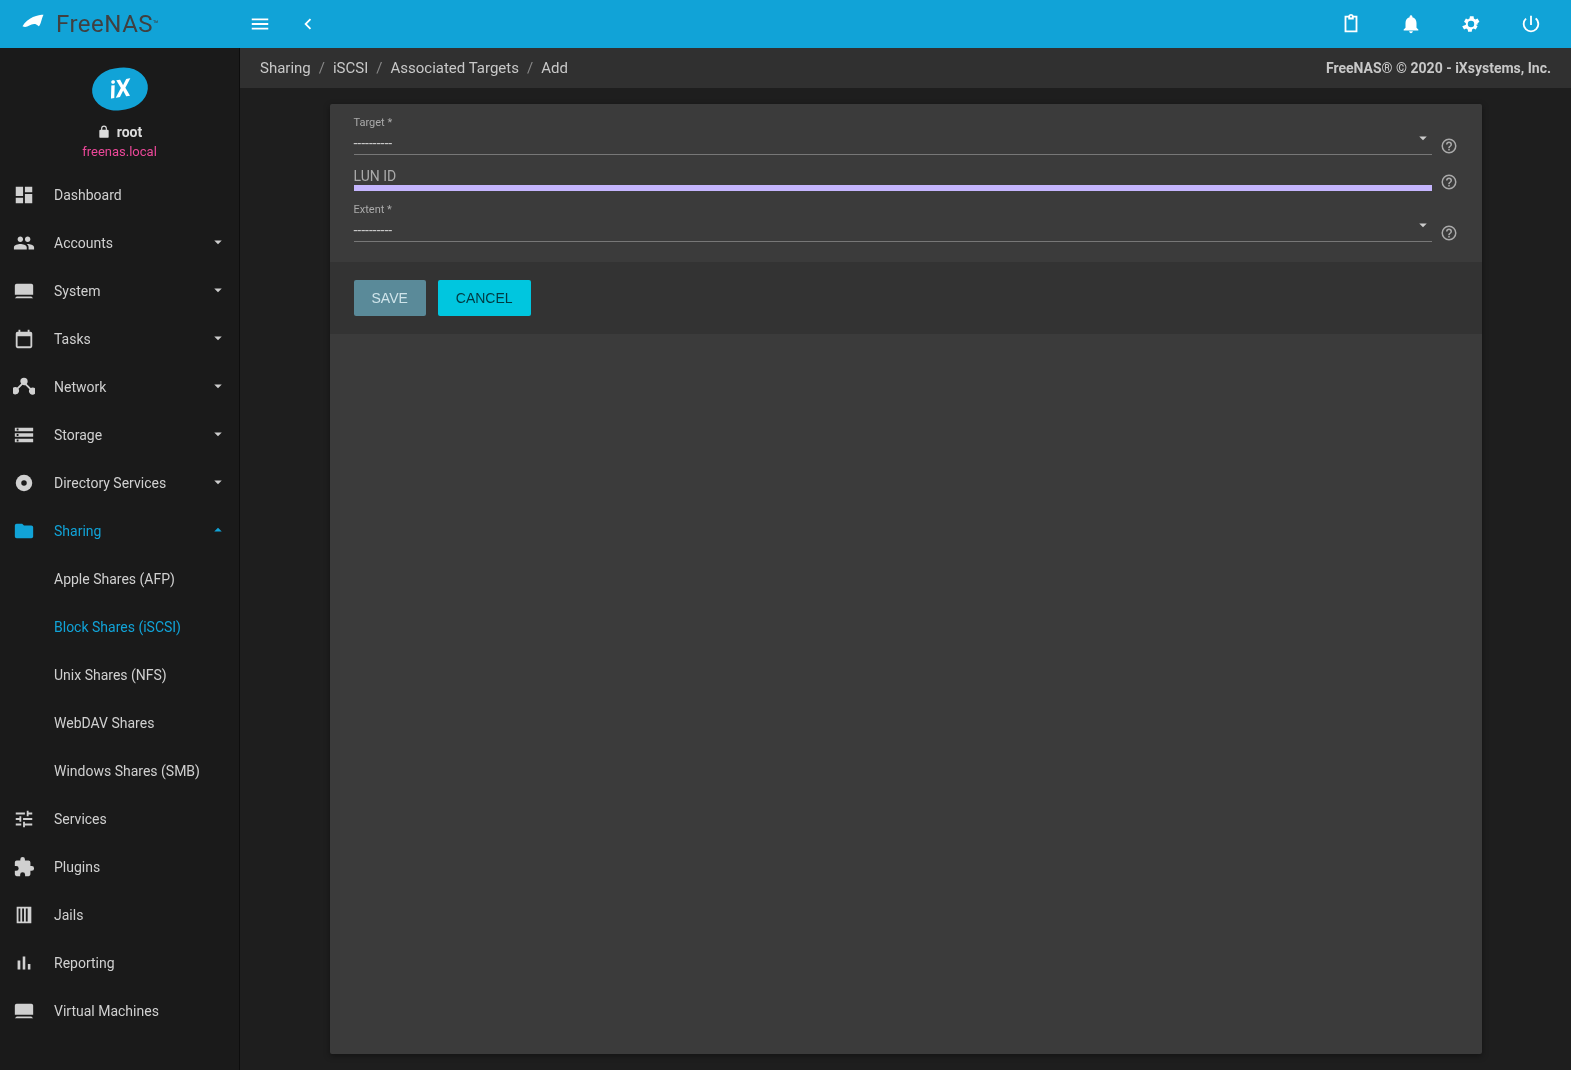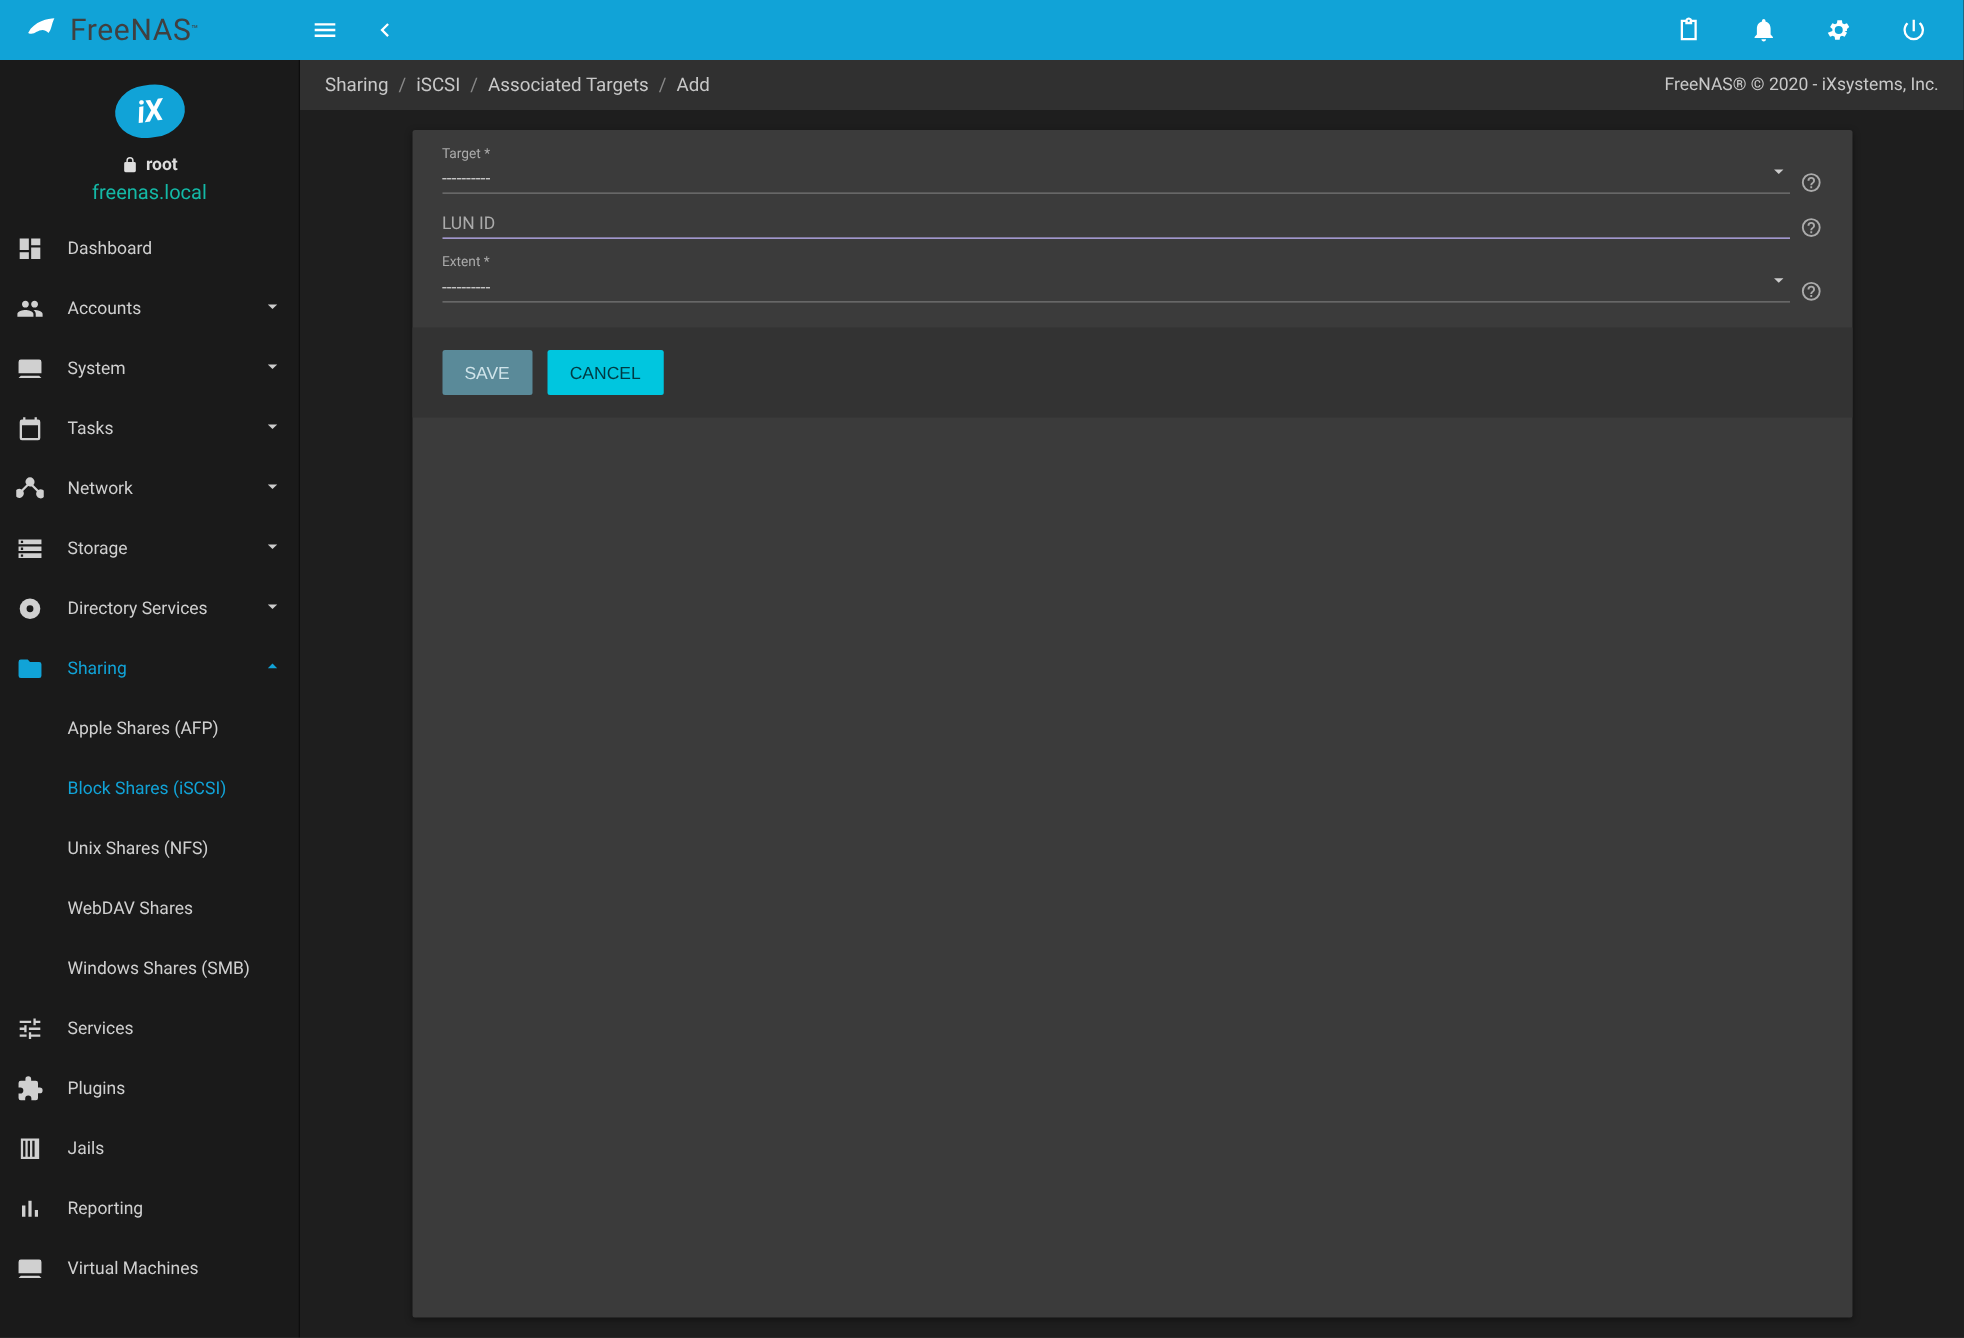--- a/index.html
+++ b/index.html
@@ -41,21 +41,21 @@
 }
 .sidebar-header { text-align: center; padding: 20px 0 12px; }
 .ix-badge {
   width: 56px; height: 42px; border-radius: 50% / 55%;
   background: #11a3d7;
   display: inline-flex; align-items: center; justify-content: center;
   color: #fff; font-weight: 700; font-size: 24px; font-style: italic;
   transform: rotate(-8deg);
 }
 .user-line { font-size: 14px; color: #ddd; margin-top: 14px; display: flex; align-items: center; justify-content: center; gap: 6px; font-weight: bold; }
-.host-line { font-size: 16px; color: #14b8a6; margin-top: 4px; }
+.host-line { font-size: 13px; color: #ec4899; margin-top: 4px; }
 
 .nav-item {
   display: flex; align-items: center;
   padding: 0 12px; height: 48px;
   color: #d0d0d0; font-size: 14px;
   cursor: pointer;
 }
 .nav-item .nav-icon { width: 24px; height: 24px; margin-right: 18px; fill: #d0d0d0; display:flex; align-items:center; justify-content:center;}
 .nav-item .nav-icon svg { width: 22px; height: 22px; fill: #d0d0d0; }
 .nav-item .arrow { margin-left: auto; }
@@ -71,21 +71,21 @@
 .nav-sub.active { color: #11a3d7; }
 
 .main { flex: 1; background: #1e1e1e; display: flex; flex-direction: column; }
 .breadcrumbs {
   height: 40px; display: flex; align-items: center;
   padding: 0 20px; font-size: 15px; color: #c8c8c8;
   background: #303030;
 }
 .breadcrumbs .crumb { color: #c8c8c8; cursor: pointer; }
 .breadcrumbs .sep { margin: 0 8px; color: #888; }
-.copyright { margin-left: auto; font-size: 14px; color: #c8c8c8; }
+.copyright { margin-left: auto; font-size: 14px; color: #c8c8c8; font-weight: bold; }
 
 .content { flex: 1; display: flex; justify-content: center; padding: 16px 0; }
 .card {
   width: 1152px;
   background: #3b3b3b;
   border-radius: 2px;
   box-shadow: 0 2px 6px rgba(0,0,0,0.4);
 }
 .card-body { padding: 12px 24px 8px; }
 .card-footer {
@@ -94,21 +94,21 @@
 .form-row { display: flex; align-items: flex-end; margin-bottom: 12px; }
 .form-field { flex: 1; position: relative; }
 .field-label { font-size: 11px; color: #aaa; display: block; margin-bottom: 2px; }
 .select-display {
   height: 24px; display: flex; align-items: center;
   border-bottom: 1px solid #777; color: #ccc; font-size: 14px;
   position: relative; cursor: pointer;
 }
 .input-display {
   height: 24px; display: flex; align-items: center;
-  border-bottom: 1px solid #c4b5fd; color: #aaa; font-size: 14px;
+  border-bottom: 6px solid #c4b5fd; color: #aaa; font-size: 14px;
   cursor: text;
 }
 .dropdown-arrow { position: absolute; right: 0; bottom: 4px; }
 .dropdown-arrow svg { width: 18px; height: 18px; fill: #ccc; }
 .help-icon { margin-left: 8px; width: 18px; height: 18px; cursor: pointer; flex-shrink: 0; }
 .help-icon svg { width: 18px; height: 18px; fill: #aaa; }
 
 .btn {
   padding: 10px 18px; font-size: 14px; font-weight: 500;
   border: none; border-radius: 2px; cursor: pointer;

